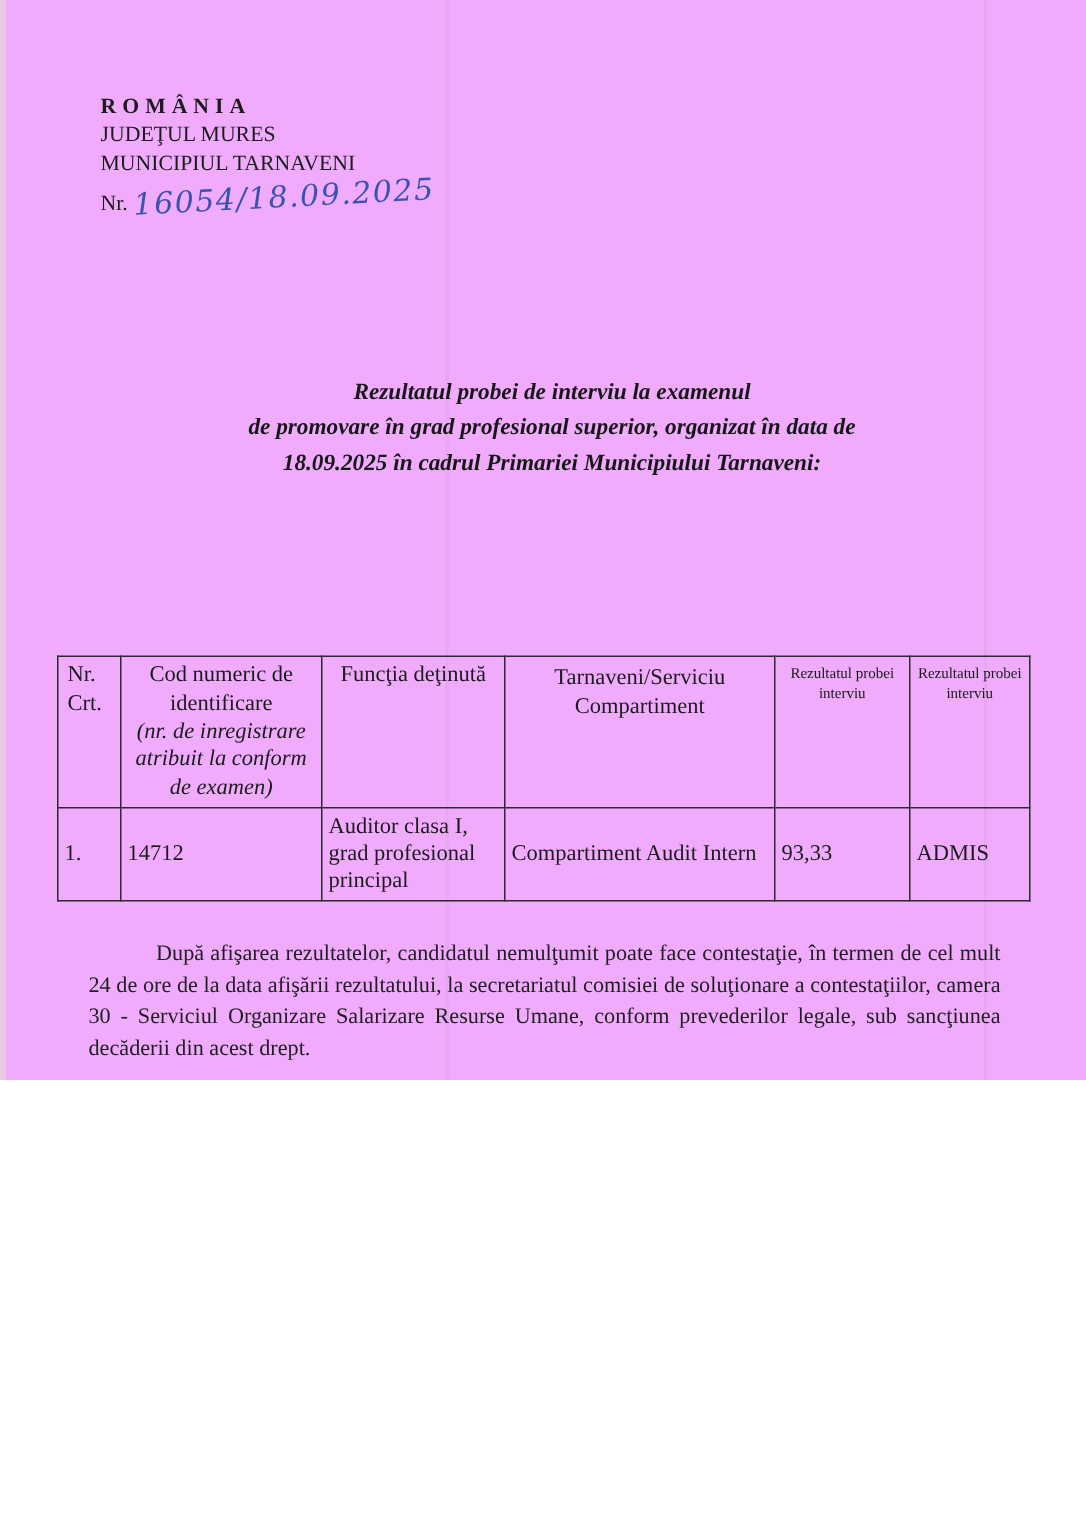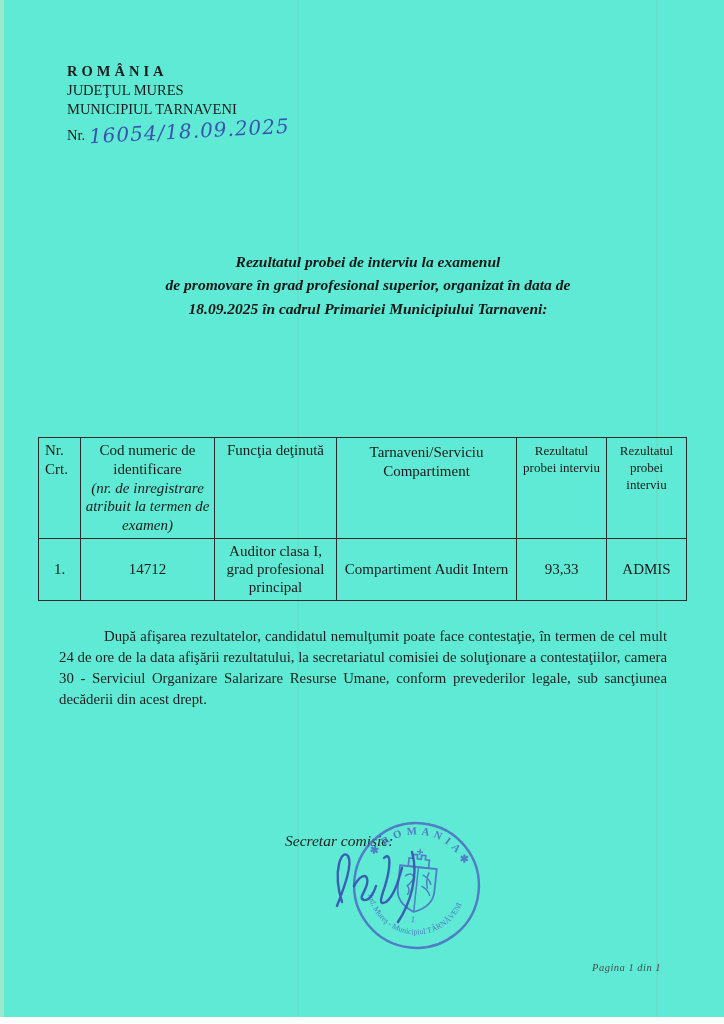--- a/index.html
+++ b/index.html
@@ -1,21 +1,21 @@
 <!DOCTYPE html>
 <html><head>
 <meta charset="utf-8">
 <style>
   * { margin: 0; padding: 0; box-sizing: border-box; }
   html, body { background: #ffffff; }
   .page {
     position: relative;
     width: 724px;
-    height: 1017px;
-    background: #5eead4;
+    height: 720px;
+    background: #f0abfc;
     font-family: "Liberation Serif", "DejaVu Serif", serif;
     color: #1c1c1c;
     overflow: hidden;
     padding-left: 25px;
   }
   .fold-line {
     position: absolute;
     top: 0;
     width: 2px;
     height: 1024px;
@@ -82,23 +82,23 @@
     color: #1b1b1b;
   }
   table.results td, table.results th {
     border: 1.6px solid #2b2b2b;
     padding: 3px 4px;
     font-weight: normal;
   }
   tr.hdr td { height: 92px; vertical-align: top; text-align: center; line-height: 1.25; }
   tr.hdr td.cell-nr { text-align: left; padding-left: 6px; white-space: pre-line; }
   tr.hdr td.cell-directie { white-space: pre-line; padding-top: 5px; }
-  tr.hdr td.cell-rez { font-size: 13px; line-height: 1.3; padding-top: 5px; }
+  tr.hdr td.cell-rez { font-size: 10px; line-height: 1.3; padding-top: 5px; }
   .hdr-sub { font-style: italic; }
-  tr.datarow td { height: 58px; vertical-align: middle; text-align: center; line-height: 1.22; }
+  tr.datarow td { height: 58px; vertical-align: middle; line-height: 1.22; }
 
   
   .para {
     position: absolute;
     left: 59px;
     width: 608px;
     font-size: 14.8px;
     line-height: 1.43;
     text-align: justify;
     text-indent: 45px;
@@ -172,21 +172,21 @@
       <col style="width:180px">
         <col style="width:90px">
         <col style="width:80px">
     </colgroup>
     <tbody>
       <tr class="hdr">
         <td class="cell-nr">Nr.
 Crt.</td>
         <td class="cell-cod">
           <div>Cod numeric de identificare</div>
-          <div class="hdr-sub">(nr. de inregistrare atribuit la termen de examen)</div>
+          <div class="hdr-sub">(nr. de inregistrare atribuit la conform de examen)</div>
         </td>
         <td class="cell-functie">Funcţia deţinută</td>
         <td class="cell-directie">Tarnaveni/Serviciu
 Compartiment</td>
         <td class="cell-rez">Rezultatul probei interviu</td>
         <td class="cell-rez">Rezultatul probei interviu</td>
       </tr>
       <tr class="datarow">
         <td>1.</td>
         <td>14712</td>

